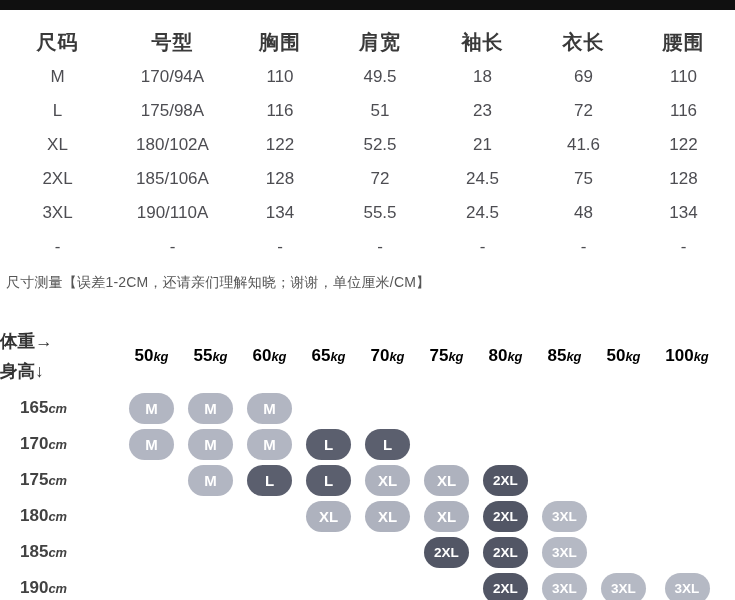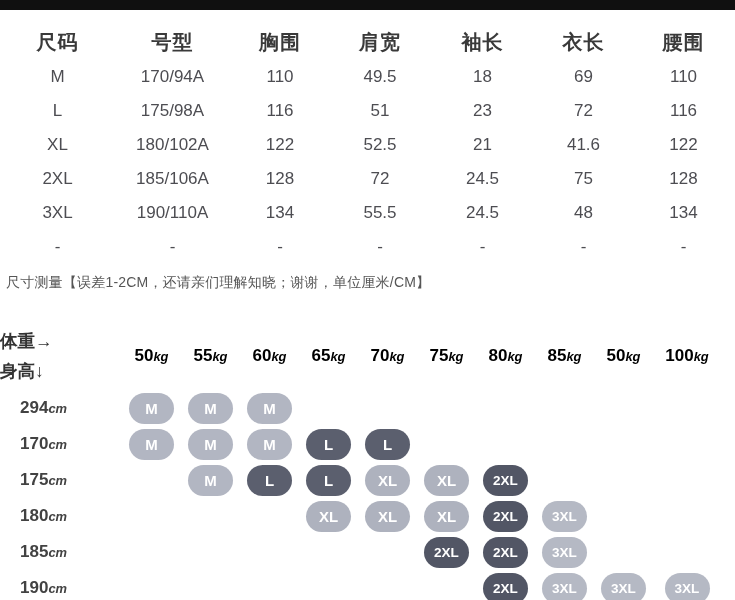--- a/index.html
+++ b/index.html
@@ -176,21 +176,21 @@
       </div>
       <div class="m-head">
         <span>50</span>
         <span class="unit">kg</span>
       </div>
       <div class="m-head">
         <span>100</span>
         <span class="unit">kg</span>
       </div>
       <div class="m-rowlabel">
-        <span>294</span>
+        <span>165</span>
         <span class="unit">cm</span>
       </div>
       <div class="m-cell">
         <span class="badge" style="background: rgb(178, 182, 194); color: rgb(255, 255, 255);">M</span>
       </div>
       <div class="m-cell">
         <span class="badge" style="background: rgb(178, 182, 194); color: rgb(255, 255, 255);">M</span>
       </div>
       <div class="m-cell">
         <span class="badge" style="background: rgb(178, 182, 194); color: rgb(255, 255, 255);">M</span>

